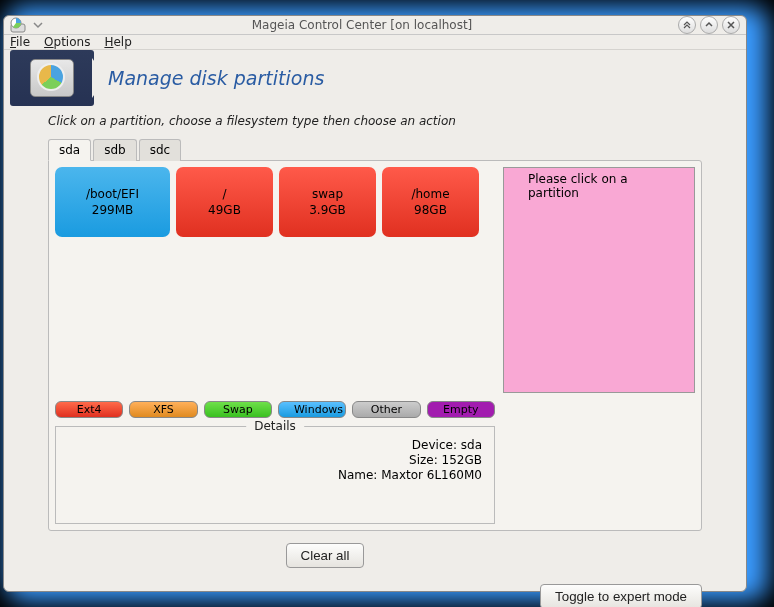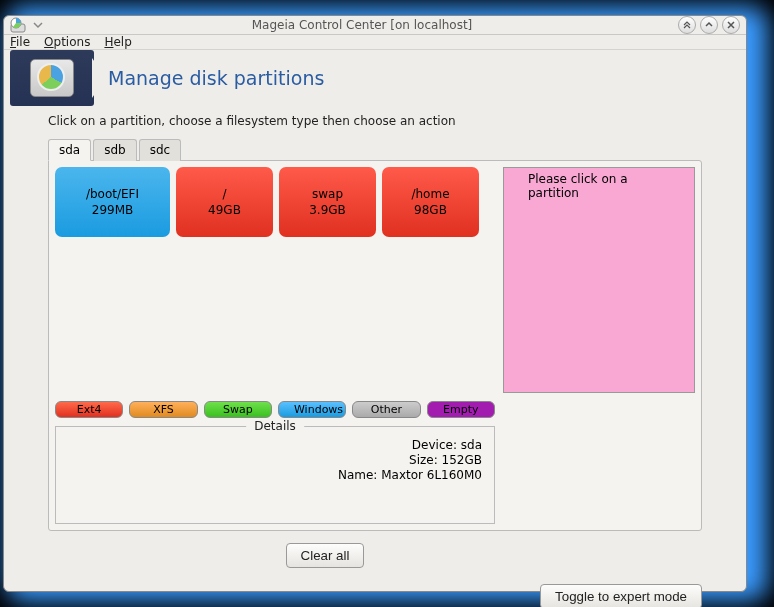--- a/index.html
+++ b/index.html
@@ -72,25 +72,25 @@
 .hdd {
   width:44px;height:38px;border-radius:5px;
   background:linear-gradient(#e8e8e8,#c8c8c8);
   border:1px solid #888; position:relative;
 }
 .hdd::before{
   content:"";position:absolute;left:6px;top:3px;width:24px;height:24px;
   border-radius:50%;background:conic-gradient(#4aa3e0 0 120deg,#7bcf5a 120deg 230deg,#e8b84a 230deg 360deg);
   border:2px solid #eee;
 }
-.headtitle { font-size:19px; color:#2a5ca3; font-weight:500; }
+.headtitle { font-size:19px; color:#2a5ca3; font-weight:500;font-style:italic; }
 .content {
   flex:1; padding:8px 44px 6px 44px; position:relative;
 }
-.instr { color:#222; margin-bottom:10px; }
+.instr { color:#222; margin-bottom:10px;font-style:italic; }
 .tabs { display:flex; gap:2px; }
 .tab {
   padding:3px 10px; border:1px solid #bbb; border-bottom:none;
   background:#e2e0db; border-radius:3px 3px 0 0; cursor:default;
   position:relative; top:1px;
 }
 .tab.active { background:#f5f3ef; border-bottom:1px solid #f5f3ef; z-index:2;}
 .panel {
   border:1px solid #bbb; background:#f5f3ef; padding:6px;
   border-radius:0 3px 3px 3px;

